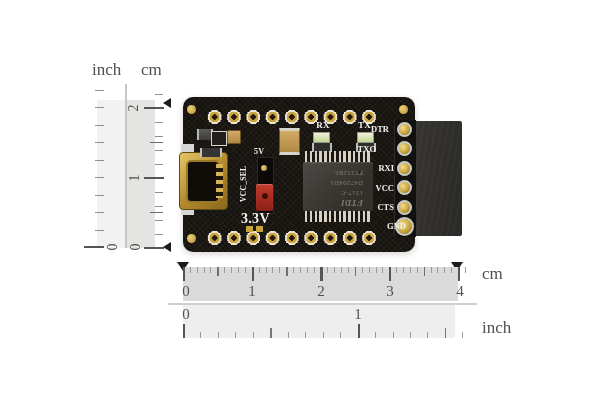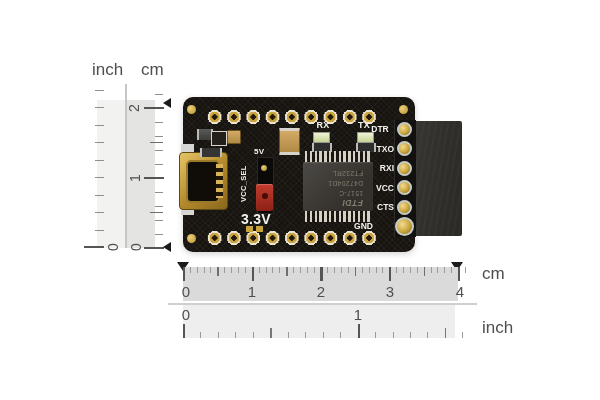--- a/index.html
+++ b/index.html
@@ -1,17 +1,17 @@
 <!DOCTYPE html>
 <html><head>
 <meta charset="utf-8">
 <style>
   html,body{margin:0;padding:0;background:#fff;}
   #stage{position:relative;width:600px;height:400px;background:#ffffff;overflow:hidden;
-         font-family:Liberation Sans, sans-serif;}
+         font-family:Liberation Serif, serif;}
   .abs{position:absolute;}
   .ruler-num{color:#4f4f4f;font-size:14px;text-align:center;}
   .ruler-num-h{color:#4f4f4f;font-size:15px;text-align:center;}
   .unit-label{color:#4f4f4f;font-size:17px;}
   .rot{transform:rotate(-90deg);}
   .tri-down{width:0;height:0;border-left:6px solid transparent;border-right:6px solid transparent;
             border-top:9px solid #1b1b1b;}
   .tri-left{width:0;height:0;border-top:5px solid transparent;border-bottom:5px solid transparent;
             border-right:8px solid #1b1b1b;}
   .silk{color:#f2f2ee;font-weight:bold;letter-spacing:.3px;}
@@ -174,19 +174,19 @@
        background:#13110f;border-left:1px solid #2e2c29;"></div>
 
   <div class="abs pad" style="left:397px;top:121.5px;width:11px;height:11px;"></div>
   <div class="abs pad" style="left:397px;top:141px;width:11px;height:11px;"></div>
   <div class="abs pad" style="left:397px;top:160.5px;width:11px;height:11px;"></div>
   <div class="abs pad" style="left:397px;top:180px;width:11px;height:11px;"></div>
   <div class="abs pad" style="left:397px;top:199.5px;width:11px;height:11px;"></div>
   <div class="abs pad" style="left:395px;top:217px;width:15px;height:15px;"></div>
 
   <div class="abs pin-label" style="left:366px;top:123px;width:28px;text-align:center;">DTR</div>
-  <div class="abs pin-label" style="left:366px;top:143px;width:28px;">TXO</div>
+  <div class="abs pin-label" style="left:348px;top:143px;width:28px;">TXO</div>
   <div class="abs pin-label" style="left:366px;top:162px;width:28px;">RXI</div>
   <div class="abs pin-label" style="left:366px;top:182px;width:28px;">VCC</div>
   <div class="abs pin-label" style="left:366px;top:201px;width:28px;">CTS</div>
-  <div class="abs pin-label" style="left:345px;top:220px;width:28px;">GND</div>
+  <div class="abs pin-label" style="left:378px;top:220px;width:28px;">GND</div>
 
 </div>
 
 </body></html>

